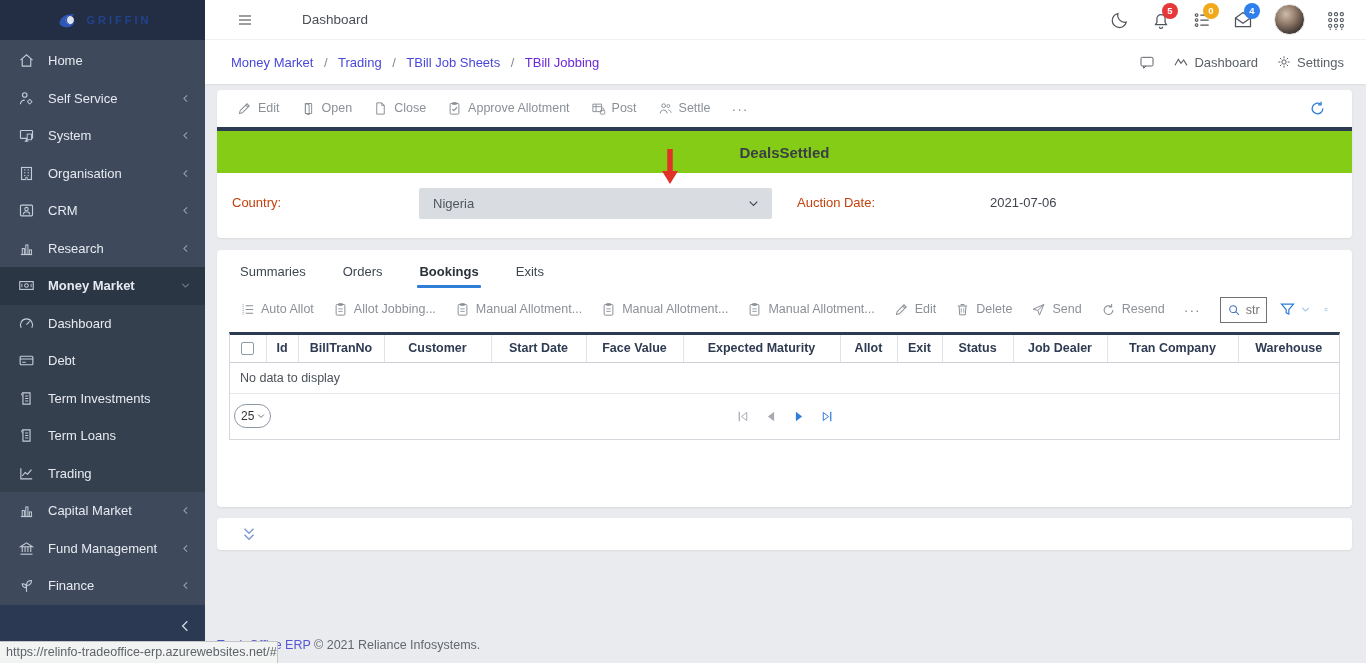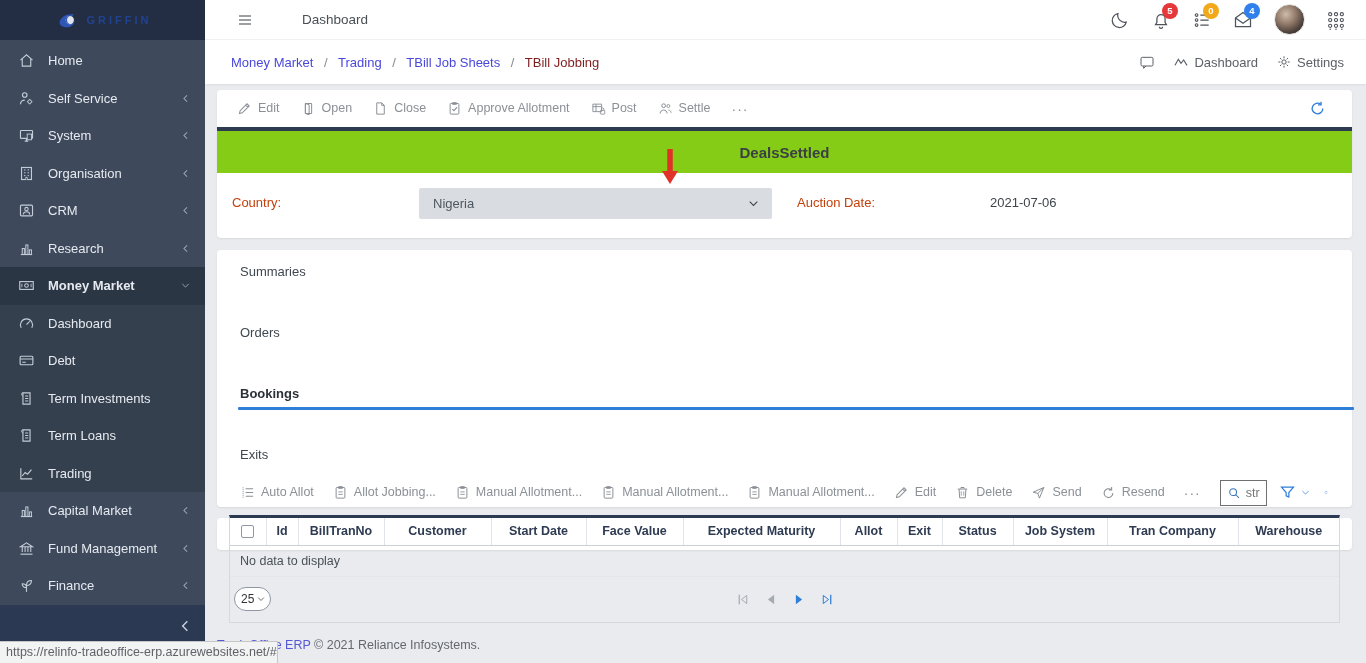--- a/index.html
+++ b/index.html
@@ -30,21 +30,21 @@
   .tb-title { margin-left:47px; font-size:13.5px; color:#4a4f55; }
   .tb-right { margin-left:auto; display:flex; align-items:center; gap:21px; }
   .tb-ic { width:20px; height:20px; color:#4e545b; position:relative; cursor:pointer; }
   .tb-ic svg { width:20px; height:20px; display:block; }
   .badge { position:absolute; top:-7px; left:11px; min-width:16px; height:16px; border-radius:8px; color:#fff; font-size:9.5px; font-weight:bold; display:flex; align-items:center; justify-content:center; padding:0 3px; }
   .avatar { width:31px; height:31px; border-radius:50%; background:radial-gradient(circle at 38% 32%, #cdbcab 0%, #967e6d 35%, #4a3f3a 70%, #23201f 100%); cursor:pointer; border:1px solid #e2e2e2; }
 
   .crumbbar { height:44px; background:#fff; display:flex; align-items:center; padding:0 22px 0 26px; flex:none; box-shadow:0 1px 2px rgba(0,0,0,.06); }
   .crumb a { color:#4a48d8; text-decoration:none; cursor:pointer; }
   .crumb .sep { color:#85898f; margin:0 7px; }
-  .crumb .cur { color:#7f1d1d; }
+  .crumb .cur { color:#6d28d9; }
   .crumb-right { margin-left:auto; display:flex; align-items:center; gap:18px; color:#5c6167; }
   .crumb-act { display:flex; align-items:center; gap:5px; cursor:pointer; }
   .crumb-act svg { width:16px; height:16px; color:#5c6167; }
 
   .content { flex:1; padding:6px 14px 0 12px; position:relative; }
   .panel { background:#fff; border-radius:4px; box-shadow:0 1px 2px rgba(0,0,0,.08); width:1135px; }
 
   
   .p1-toolbar { height:37px; display:flex; align-items:center; padding:0 26px 0 20px; }
   .tbtn { display:flex; align-items:flex-start; gap:6px; color:#8b9097; font-size:12.5px; margin-right:21px; cursor:pointer; white-space:nowrap; }
@@ -53,21 +53,21 @@
   .p1-refresh { margin-left:auto; width:17px; height:17px; color:#2f7ed8; cursor:pointer; }
   .navy-bar { height:4px; background:#2c3a52; }
   .deal-title-strip { background:#84cc16; height:42px; display:flex; align-items:center; justify-content:center; font-size:15px; font-weight:bold; color:#3b4045; }
   .deal-form { height:65px; position:relative; }
   .fld-label { position:absolute; font-size:13px; color:#c2410c; }
   .sel { position:absolute; left:202px; top:15px; width:353px; height:31px; background:#d9dde2; border-radius:2px; display:flex; align-items:center; padding:0 12px 0 14px; color:#4f565e; cursor:pointer; }
   .sel .chev { margin-left:auto; width:13px; height:13px; color:#3f454c; }
 
   
   .p2 { margin-top:12px; height:257px; position:relative; }
-  .tabs { display:flex; padding:14px 0 0 23px; gap:37px;flex-direction:column; }
+  .tabs { display:flex; padding:14px 0 0 23px; gap:37px; }
   .tab { font-size:13px; color:#3f4750; padding-bottom:9px; cursor:pointer; position:relative; }
   .tab.active { color:#2b3138; font-weight:bold; }
   .tab.active::after { content:""; position:absolute; left:-2px; right:-2px; bottom:0; height:3px; background:#2f7ed8; border-radius:1px; }
   .p2-toolbar { height:43px; display:flex; align-items:center; padding:0 24px 0 23px; }
   .p2-toolbar .tbtn { margin-right:19px; }
   .searchbox { margin-left:auto; width:156px; height:26px; border:1px solid #707070; display:flex; align-items:center; padding:0 6px; gap:5px; background:#fff; }
   .searchbox svg { width:14px; height:14px; color:#3e76b5; flex:none; }
   .searchbox input { border:none; outline:none; width:100%; font-size:12.5px; font-family:"Liberation Sans",sans-serif; color:#333; background:transparent; }
   .filter-group { display:flex; align-items:center; gap:4px; margin-left:12px; color:#2f7ed8; cursor:pointer; }
   .filter-group svg.f { width:17px; height:17px; }
@@ -688,21 +688,21 @@
                   </th>
                 <th>Id</th>
                 <th>BillTranNo</th>
                 <th>Customer</th>
                 <th>Start Date</th>
                 <th>Face Value</th>
                 <th>Expected Maturity</th>
                 <th>Allot</th>
                 <th>Exit</th>
                 <th>Status</th>
-                <th>Job System</th>
+                <th>Job Dealer</th>
                 <th>Tran Company</th>
                 <th>Warehouse</th>
               </tr>
             </thead>
             <tbody>
               <tr class="empty-row">
                 <td colspan="13">No data to display</td>
               </tr>
             </tbody>
           </table>

